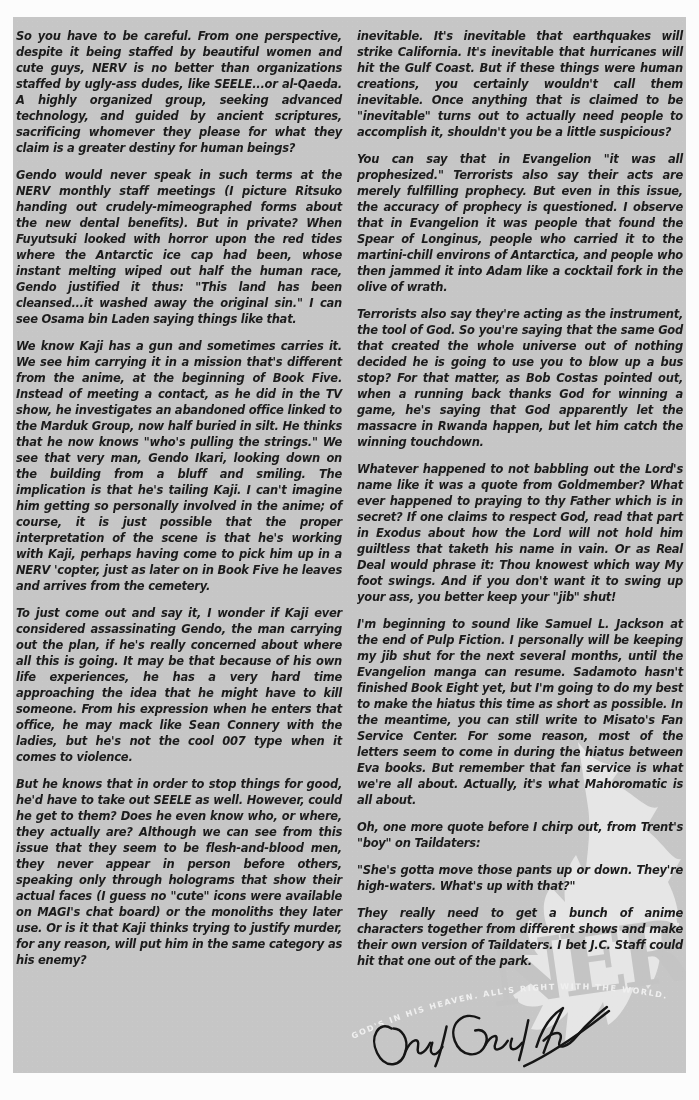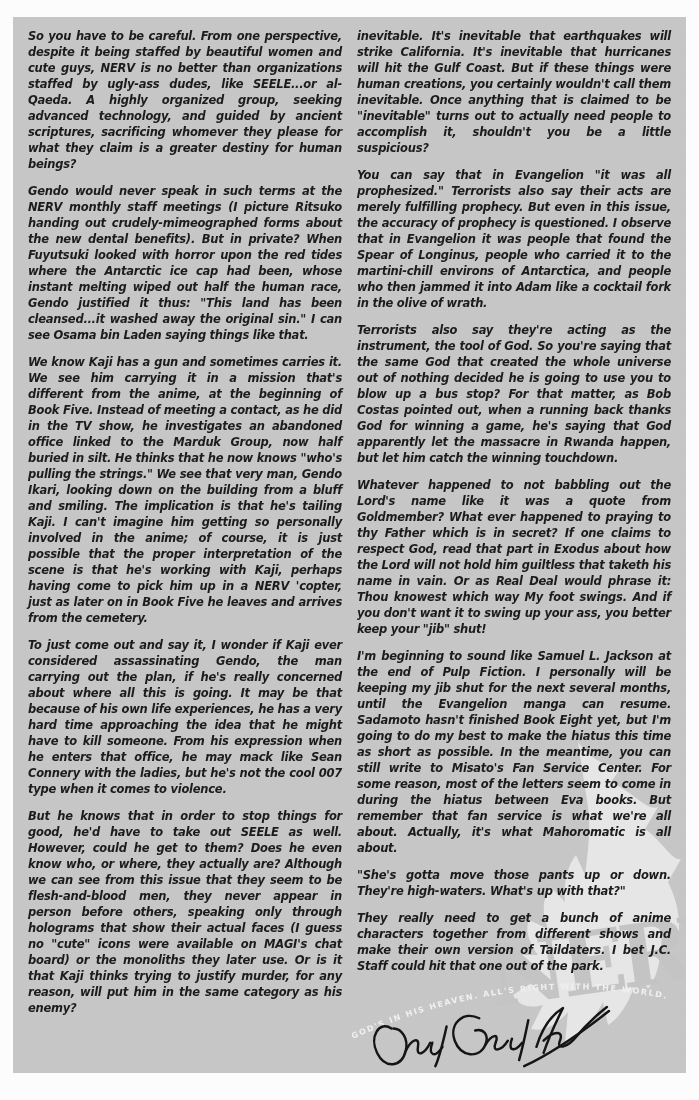--- a/index.html
+++ b/index.html
@@ -29,21 +29,21 @@
       radial-gradient(rgba(255,255,255,0.07) 12%, transparent 13%);
     background-size: 4px 4px, 5px 5px;
     background-position: 0 0, 2px 2px;
     overflow: hidden;
   }
   .columns {
     position: relative;
     z-index: 2;
     display: flex;
     gap: 15px;
-    padding: 11px 15px;
+    padding: 11px 3px;
     box-sizing: border-box;
     height: 100%;
   }
   .col {
     flex: 1;
     min-width: 0;
     color: #1c1c1c;
     font-style: italic;
     font-weight: bold;
     font-size: 11.5px;
@@ -104,20 +104,21 @@
         <p>We know Kaji has a gun and sometimes carries it. We see him carrying it in a mission that's different from the anime, at the beginning of Book Five. Instead of meeting a contact, as he did in the TV show, he investigates an abandoned office linked to the Marduk Group, now half buried in silt. He thinks that he now knows "who's pulling the strings." We see that very man, Gendo Ikari, looking down on the building from a bluff and smiling. The implication is that he's tailing Kaji. I can't imagine him getting so personally involved in the anime; of course, it is just possible that the proper interpretation of the scene is that he's working with Kaji, perhaps having come to pick him up in a NERV 'copter, just as later on in Book Five he leaves and arrives from the cemetery.</p>
         <p>To just come out and say it, I wonder if Kaji ever considered assassinating Gendo, the man carrying out the plan, if he's really concerned about where all this is going. It may be that because of his own life experiences, he has a very hard time approaching the idea that he might have to kill someone. From his expression when he enters that office, he may mack like Sean Connery with the ladies, but he's not the cool 007 type when it comes to violence.</p>
         <p>But he knows that in order to stop things for good, he'd have to take out SEELE as well. However, could he get to them? Does he even know who, or where, they actually are? Although we can see from this issue that they seem to be flesh-and-blood men, they never appear in person before others, speaking only through holograms that show their actual faces (I guess no "cute" icons were available on MAGI's chat board) or the monoliths they later use. Or is it that Kaji thinks trying to justify murder, for any reason, will put him in the same category as his enemy?</p>
       </div>
       <div class="col">
         <p>inevitable. It's inevitable that earthquakes will strike California. It's inevitable that hurricanes will hit the Gulf Coast. But if these things were human creations, you certainly wouldn't call them inevitable. Once anything that is claimed to be "inevitable" turns out to actually need people to accomplish it, shouldn't you be a little suspicious?</p>
         <p>You can say that in Evangelion "it was all prophesized." Terrorists also say their acts are merely fulfilling prophecy. But even in this issue, the accuracy of prophecy is questioned. I observe that in Evangelion it was people that found the Spear of Longinus, people who carried it to the martini-chill environs of Antarctica, and people who then jammed it into Adam like a cocktail fork in the olive of wrath.</p>
         <p>Terrorists also say they're acting as the instrument, the tool of God. So you're saying that the same God that created the whole universe out of nothing decided he is going to use you to blow up a bus stop? For that matter, as Bob Costas pointed out, when a running back thanks God for winning a game, he's saying that God apparently let the massacre in Rwanda happen, but let him catch the winning touchdown.</p>
         <p>Whatever happened to not babbling out the Lord's name like it was a quote from Goldmember? What ever happened to praying to thy Father which is in secret? If one claims to respect God, read that part in Exodus about how the Lord will not hold him guiltless that taketh his name in vain. Or as Real Deal would phrase it: Thou knowest which way My foot swings. And if you don't want it to swing up your ass, you better keep your "jib" shut!</p>
         <p>I'm beginning to sound like Samuel L. Jackson at the end of Pulp Fiction. I personally will be keeping my jib shut for the next several months, until the Evangelion manga can resume. Sadamoto hasn't finished Book Eight yet, but I'm going to do my best to make the hiatus this time as short as possible. In the meantime, you can still write to Misato's Fan Service Center. For some reason, most of the letters seem to come in during the hiatus between Eva books. But remember that fan service is what we're all about. Actually, it's what Mahoromatic is all about.</p>
+        <p>Oh, one more quote before I chirp out, from Trent's "boy" on Taildaters:</p>
         <p>"She's gotta move those pants up or down. They're high-waters. What's up with that?"</p>
         <p>They really need to get a bunch of anime characters together from different shows and make their own version of Taildaters. I bet J.C. Staff could hit that one out of the park.</p>
       </div>
     </div>
 
     <svg class="signature" viewBox="0 0 235 85" role="img" aria-label="Carl Gustav Horn">
       <g fill="none" stroke="#151515" stroke-width="2.4" stroke-linecap="round" stroke-linejoin="round">
         <path d="M20,40 C8,32 -2,48 6,64 C14,80 30,78 34,62 C37,50 30,40 22,40"></path>
         <path d="M34,62 C40,50 48,48 46,58 C44,68 52,66 58,54"></path>
         <path d="M60,54 C56,66 62,70 70,58"></path>

